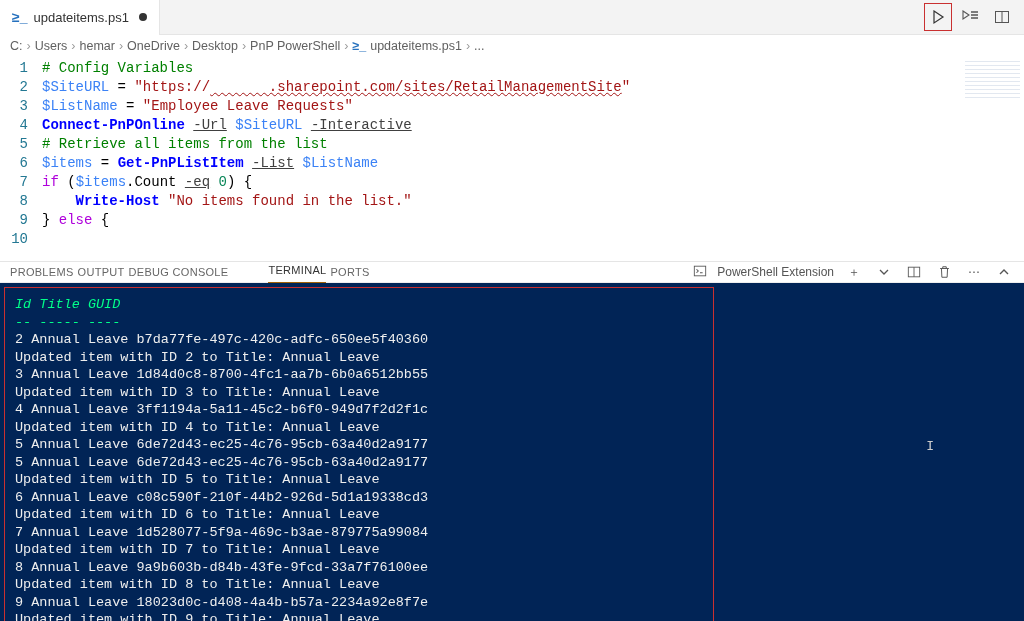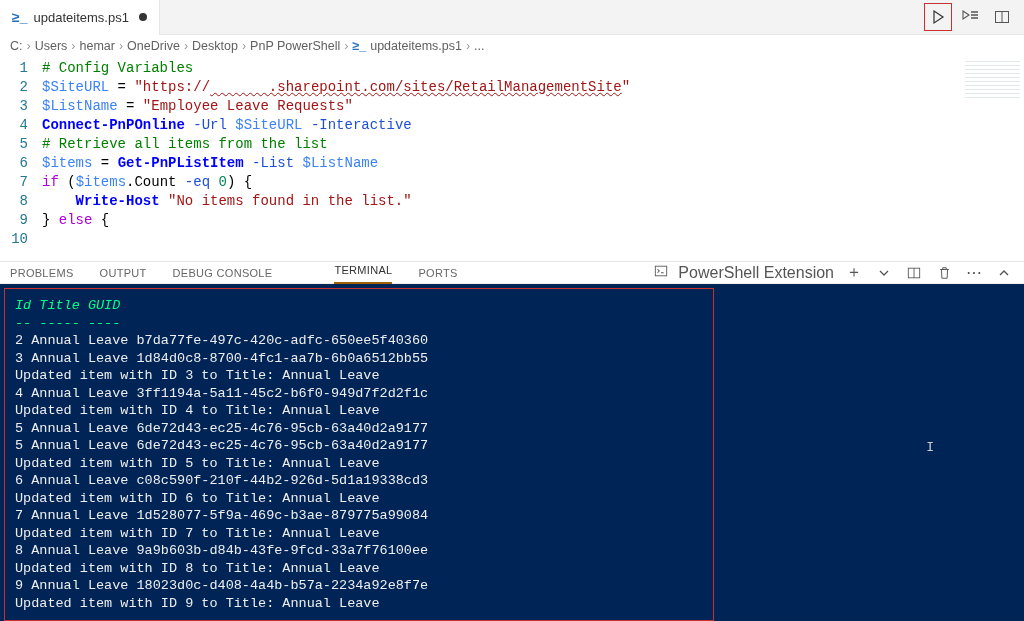--- a/index.html
+++ b/index.html
@@ -88,46 +88,46 @@
   width: 55px; height: 40px;
   background: repeating-linear-gradient(
     to bottom, #cfd8e6 0 1px, transparent 1px 4px
   );
   opacity: 0.6;
 }
 .tk-comment { color: #008000; }
 .tk-var { color: #3b82f6; }
 .tk-str { color: #a31515; }
 .tk-cmd { color: #0000ff; font-weight: bold; }
-.tk-param { color: #1d4ed8; }
+.tk-param { color: #404040; text-decoration: underline; }
 .tk-kw { color: #af00db; }
 .tk-num { color: #098658; }
 .tk-plain { color: #000; }
 .tk-url { color: #a31515; text-decoration: underline wavy #a31515 1px; }
 .panel {
   border-top: 1px solid #e5e5e5;
   display: flex;
   flex-direction: column;
   height: 360px;
 }
 .panel-tabs {
   display: flex;
   align-items: center;
   height: 30px;
   padding: 0 10px;
-  gap: 26px;
+  gap: 4px;
   font-size: 11px;
   color: #666;
   border-bottom: 1px solid #eee;
   text-align: right;
 }
 .panel-tabs .ptab { cursor: pointer; letter-spacing: 0.3px; }
 .panel-tabs .ptab.active { color: #333; border-bottom: 6px solid #a16207; padding-bottom: 6px; margin-bottom: -7px; margin-left: 36px; }
 .panel-tabs .spacer { flex: 1; }
-.panel-tabs .right { display: flex; align-items: center; gap: 10px; color: #555; font-size: 16px; }
+.panel-tabs .right { display: flex; align-items: center; gap: 10px; color: #555; font-size: 12px; }
 .panel-tabs .right .iconbtn { width: 20px; height: 20px; display:flex; align-items:center; justify-content:center; cursor:pointer; }
 .terminal {
   flex: 1;
   background: #012456;
   color: #eee;
   font-family: Consolas, "Courier New", monospace;
   font-size: 13.5px;
   line-height: 17.5px;
   padding: 8px 10px;
   position: relative;
@@ -254,20 +254,21 @@
             <path d="M2 8 L6 4 L10 8" fill="none" stroke="#555" stroke-width="1.4"></path>
           </svg>
       </span>
     </div>
   </div>
   <div class="panel-terminal-wrap">
     <div class="terminal" id="termout">
         <div class="hdr">Id    Title                                                GUID</div>
         <div class="hdr">--    -----                                                ----</div>
         <div>2     Annual Leave                                         b7da77fe-497c-420c-adfc-650ee5f40360</div>
+        <div>Updated item with ID 2 to Title: Annual Leave</div>
         <div>3     Annual Leave                                         1d84d0c8-8700-4fc1-aa7b-6b0a6512bb55</div>
         <div>Updated item with ID 3 to Title: Annual Leave</div>
         <div>4     Annual Leave                                         3ff1194a-5a11-45c2-b6f0-949d7f2d2f1c</div>
         <div>Updated item with ID 4 to Title: Annual Leave</div>
         <div>5     Annual Leave                                         6de72d43-ec25-4c76-95cb-63a40d2a9177</div>
         <div>5     Annual Leave                                         6de72d43-ec25-4c76-95cb-63a40d2a9177</div>
         <div>Updated item with ID 5 to Title: Annual Leave</div>
         <div>6     Annual Leave                                         c08c590f-210f-44b2-926d-5d1a19338cd3</div>
         <div>Updated item with ID 6 to Title: Annual Leave</div>
         <div>7     Annual Leave                                         1d528077-5f9a-469c-b3ae-879775a99084</div>

